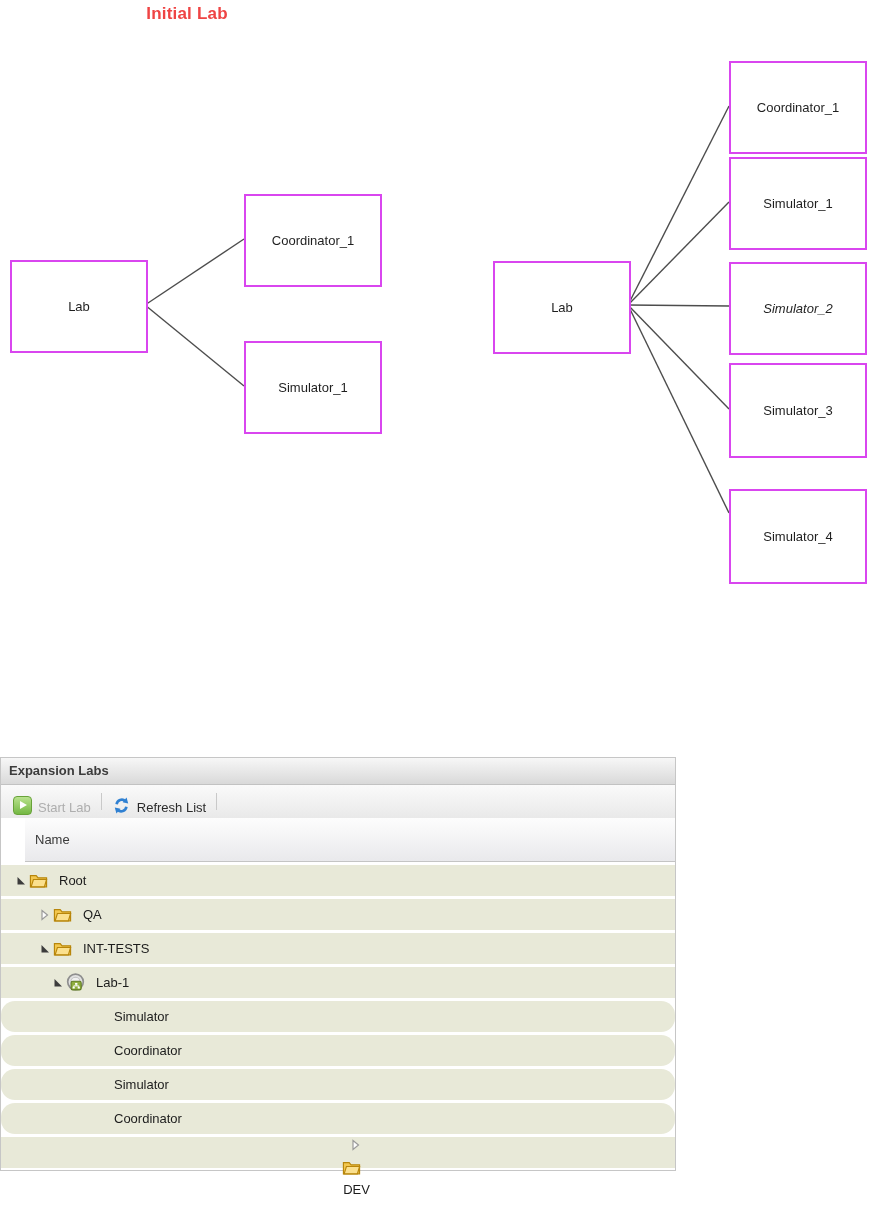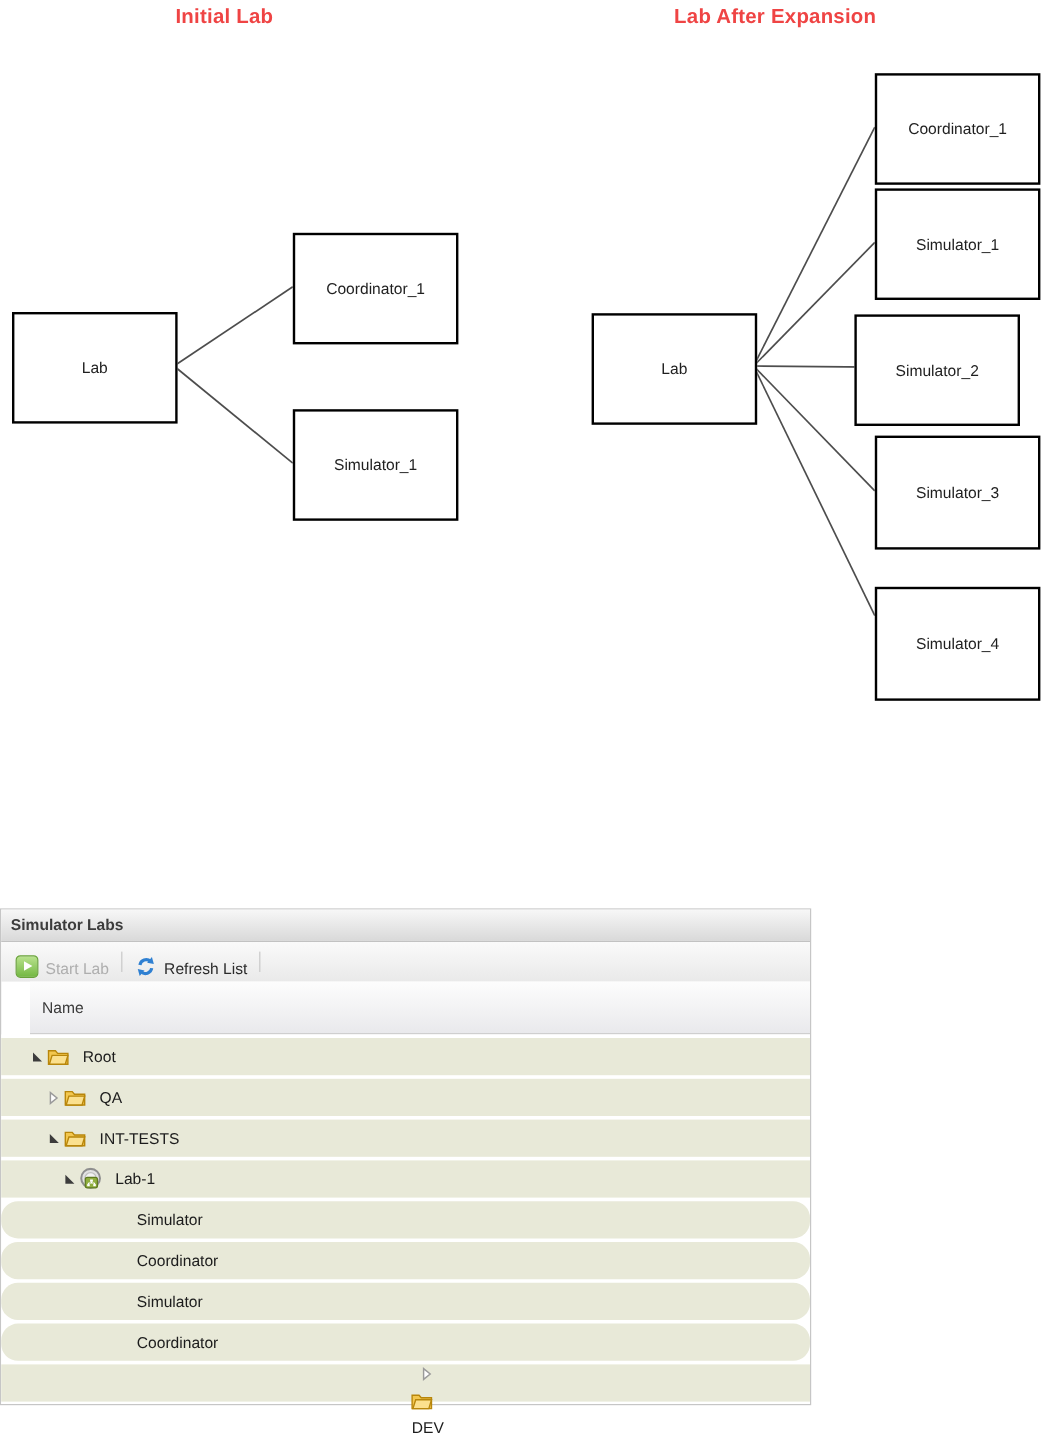--- a/index.html
+++ b/index.html
@@ -5,30 +5,30 @@
   html,body{margin:0;padding:0;background:#ffffff;}
   body{width:870px;height:1210px;position:relative;overflow:hidden;
        font-family:"Liberation Sans",sans-serif;-webkit-font-smoothing:antialiased;}
 
   
   .diagram{position:absolute;left:0;top:0;width:870px;height:700px;}
   .dg-title{position:absolute;top:4px;width:220px;text-align:center;
             font-size:17px;font-weight:bold;color:#ef4444;letter-spacing:.2px;}
   #dg-title-left{left:77px;}
   #dg-title-right{left:536px;}
-  .dbox{position:absolute;width:134px;height:89px;border:2px solid #000000;
+  .dbox{position:absolute;width:134px;height:89px;border:2px solid #d946ef;
         background:#ffffff;display:flex;align-items:center;justify-content:center;
         font-size:13px;color:#1f1f1f;}
   #bL-root{left:10px;top:260px;}
   #bL-c0{left:244px;top:194px;}
   #bL-c1{left:244px;top:341px;}
   #bR-root{left:493px;top:261px;}
   #bR-c0{left:729px;top:61px;}
   #bR-c1{left:729px;top:157px;}
-  #bR-c2{left:712px;top:262px;}
+  #bR-c2{left:729px;top:262px;font-style:italic;}
   #bR-c3{left:729px;top:363px;height:91px;}
   #bR-c4{left:729px;top:489px;height:91px;}
   #connector-svg{position:absolute;left:0;top:0;pointer-events:none;}
 
   
   .panel{position:absolute;left:0;top:757px;width:676px;
          border:1px solid #c6c6c6;background:#ffffff;box-sizing:border-box;}
   .titlebar{height:26px;line-height:26px;padding:0 8px;
             background:linear-gradient(#f7f7f7,#d9d9d9);
             border-bottom:1px solid #c2c2c2;
@@ -49,21 +49,21 @@
   .colheader{height:43px;display:flex;align-items:center;padding-left:10px;
              background:linear-gradient(#fdfdfd,#e9e9ec);
              border-bottom:1px solid #c4c4c4;
              font-size:13px;color:#3a3a3a;margin-left:24px;}
   .rows{padding:3px 0 2px 0;background:#ffffff;}
   .trow{height:31px;margin-bottom:3px;background:#e8e9d8;display:flex;
         align-items:center;font-size:13px;color:#1c1c1c;box-sizing:border-box;}
   .trow:last-child{margin-bottom:0;flex-direction:column;}
   .expander{width:15px;height:12px;display:inline-flex;align-items:center;flex:0 0 15px;}
   .icon-slot{width:30px;display:inline-flex;align-items:center;flex:0 0 30px;}
-  .lvl0{padding-left:23px;}
+  .lvl0{padding-left:13px;}
   .lvl1{padding-left:37px;}
   .lvl2{padding-left:50px;}
   .lvl3{padding-left:113px;border-radius:14px;}
 </style>
 </head>
 <body>
 
 <div class="diagram">
   <svg id="connector-svg" width="870" height="700" viewBox="0 0 870 700">
     <g stroke="#4d4d4d" stroke-width="1.4" fill="none">
@@ -71,37 +71,36 @@
       <line x1="145" y1="305" x2="244" y2="386"></line>
       <line x1="628" y1="305" x2="729" y2="106"></line>
       <line x1="628" y1="305" x2="729" y2="202"></line>
       <line x1="628" y1="305" x2="729" y2="306"></line>
       <line x1="628" y1="305" x2="729" y2="409"></line>
       <line x1="628" y1="305" x2="729" y2="513"></line>
     </g>
   </svg>
 
   <div class="dg-title" id="dg-title-left">Initial Lab</div>
-  <div class="dg-title" id="dg-title-right">Lab After Expansion</div>
 
   <div class="dbox" id="bL-root">Lab</div>
   <div class="dbox" id="bL-c0">Coordinator_1</div>
   <div class="dbox" id="bL-c1">Simulator_1</div>
 
   <div class="dbox" id="bR-root">Lab</div>
   <div class="dbox" id="bR-c0">Coordinator_1</div>
   <div class="dbox" id="bR-c1">Simulator_1</div>
   <div class="dbox" id="bR-c2">Simulator_2</div>
   <div class="dbox" id="bR-c3">Simulator_3</div>
   <div class="dbox" id="bR-c4">Simulator_4</div>
 </div>
 
 <div class="panel">
 
-  <div class="titlebar">Simulator Labs</div>
+  <div class="titlebar">Expansion Labs</div>
 
   <div class="toolbar">
     <div class="tb-btn disabled">
       <span class="play-icon"></span>
       <span class="tb-label">Start Lab</span>
     </div>
     <span class="tb-sep"></span>
     <div class="tb-btn">
       <span style="display:inline-flex;">
         <svg width="19" height="19" viewBox="0 0 19 19">

